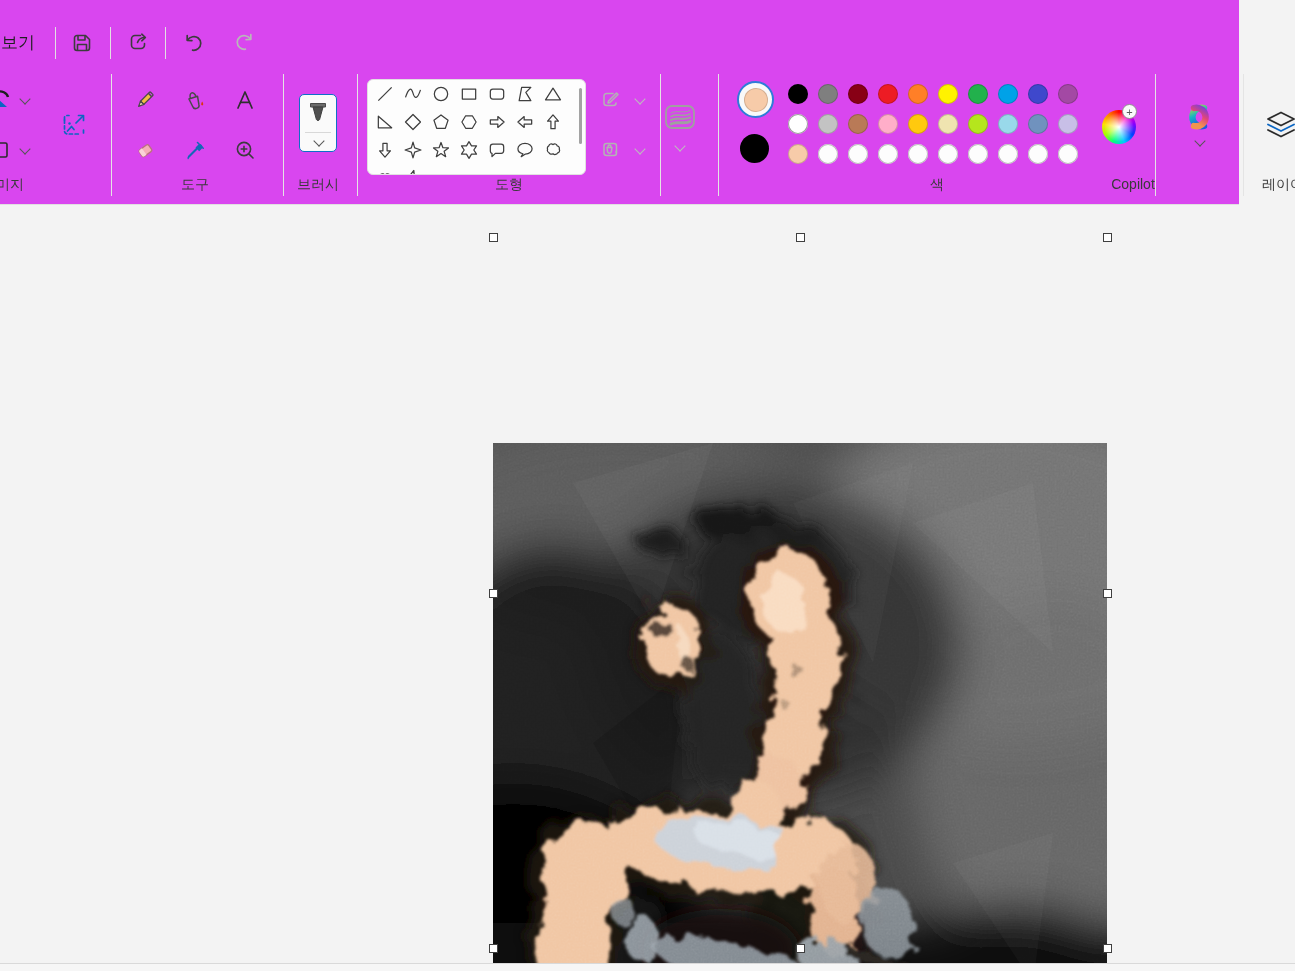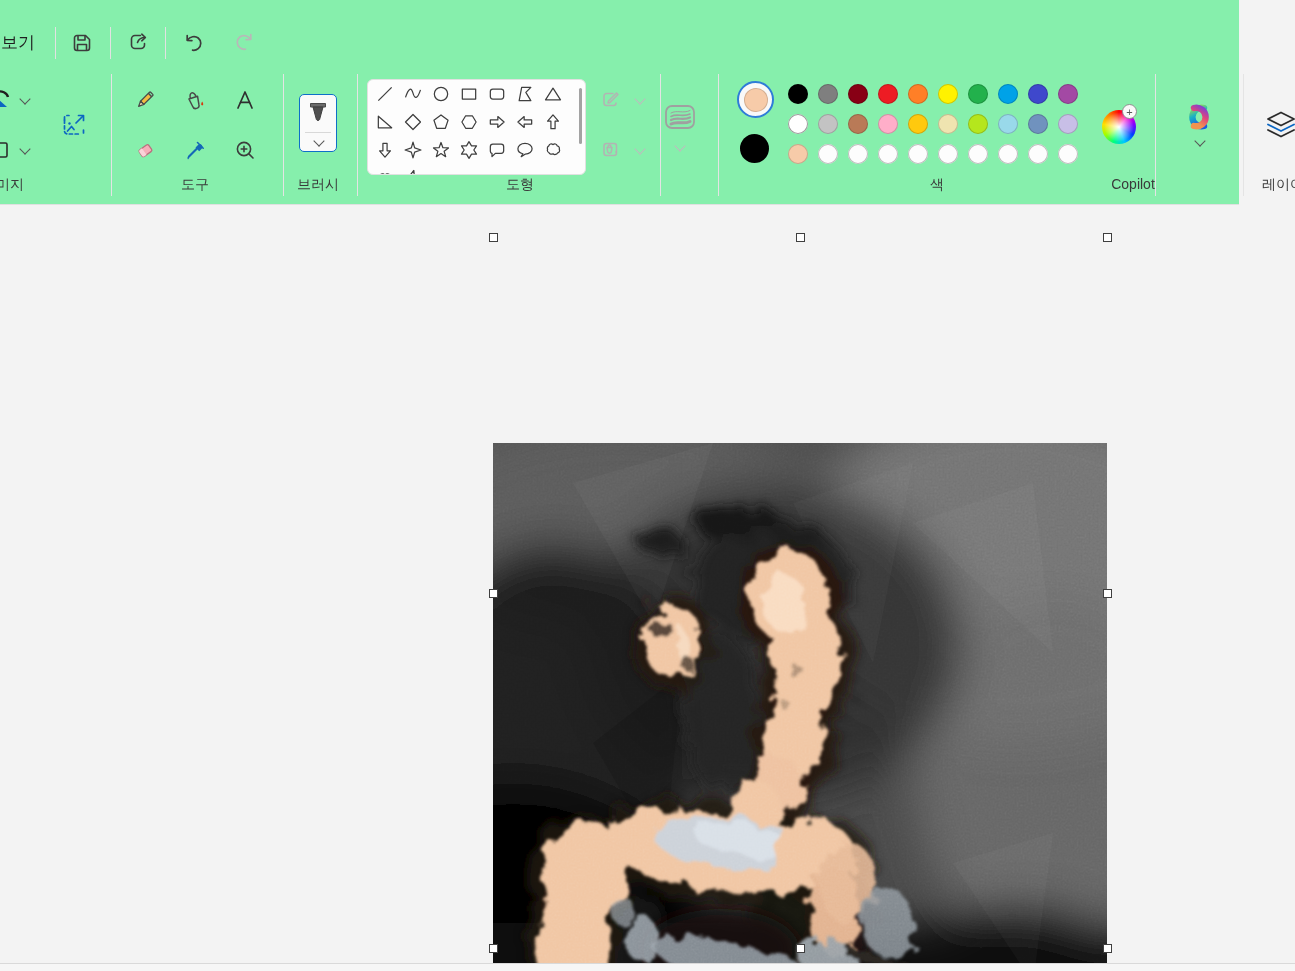--- a/index.html
+++ b/index.html
@@ -1,19 +1,19 @@
 <!DOCTYPE html>
 <html><head>
 <meta charset="utf-8">
 <style>
   html,body{margin:0;padding:0;background:#dcdcdc;}
   .app{position:relative;width:1295px;height:971px;overflow:hidden;background:#f3f3f3;
        font-family:"Liberation Sans","DejaVu Sans",sans-serif;-webkit-font-smoothing:antialiased;}
   
-  .ribbon{position:absolute;left:0;top:0;width:1239px;height:204px;background:#86efac;border-bottom:1px solid #e0e0e0;}
+  .ribbon{position:absolute;left:0;top:0;width:1239px;height:204px;background:#d946ef;border-bottom:1px solid #e0e0e0;}
   .menu-view{position:absolute;left:1px;top:31px;font-size:17px;color:#1f1f1f;cursor:default;}
   .vsep1{position:absolute;top:27px;height:32px;width:1px;background:#e2e2e2;}
   .vsep2{position:absolute;top:74px;height:122px;width:1px;background:#e4e4e4;}
   .glabel{position:absolute;top:176px;font-size:14px;color:#3a3a3a;text-align:center;white-space:nowrap;}
   .ibtn{position:absolute;display:flex;align-items:center;justify-content:center;border-radius:4px;}
   .chev{display:block;width:7px;height:7px;border-right:1.4px solid #565656;border-bottom:1.4px solid #565656;transform:rotate(45deg);}
   .chev.dis{border-color:#bdbdbd;}
   .chevwrap{position:absolute;width:14px;height:14px;display:flex;align-items:flex-start;justify-content:center;}
   
   .brushbtn{position:absolute;left:299px;top:94px;width:38px;height:58px;border:1.5px solid #0E6FC8;border-radius:5px;background:#fafafa;box-sizing:border-box;}
@@ -268,21 +268,21 @@
       <svg width="24" height="24" viewBox="0 0 24 24" fill="none" stroke="#b3b3b3" stroke-width="1.5" stroke-linejoin="round">
         <rect x="5" y="5.5" width="12.5" height="12" rx="2.5"></rect>
         <path d="M8 9.5 H13 L12.3 14 A2 2 0 0 1 8.7 14 Z"></path>
           <path d="M9 9.5 C9 7.8 10 7 10.5 7 C11 7 12 7.8 12 9.5"></path>
         <path d="M16.8 12.5 C16 13.8 16 14.7 16.8 15 C17.6 14.7 17.6 13.8 16.8 12.5 Z" fill="#b3b3b3" stroke="none"></path>
       </svg>
     </div>
     <div class="chevwrap" style="left:633px;top:145px">
         <span class="chev dis"></span>
       </div>
-    <div class="glabel" style="left:490px;width:60px">도형</div>
+    <div class="glabel" style="left:479px;width:60px">도형</div>
 
     <div class="ibtn" style="left:662px;top:101px;width:36px;height:32px">
       <svg width="34" height="30" viewBox="0 0 34 30" fill="none" stroke="#a0a0a0" stroke-linecap="round">
         <rect x="3" y="4" width="28" height="22" rx="6" stroke-width="1.8"></rect>
         <path d="M8 11 C14 7.5 20 12 27 8.5" stroke-width="1"></path>
         <path d="M8 14.5 C14 11 20 15.5 27 12" stroke-width="1.6"></path>
         <path d="M8 18 C14 14.5 20 19 27 15.5" stroke-width="2.2"></path>
         <path d="M8 22 C14 18.5 20 23 27 19.5" stroke-width="3"></path>
       </svg>
     </div>

